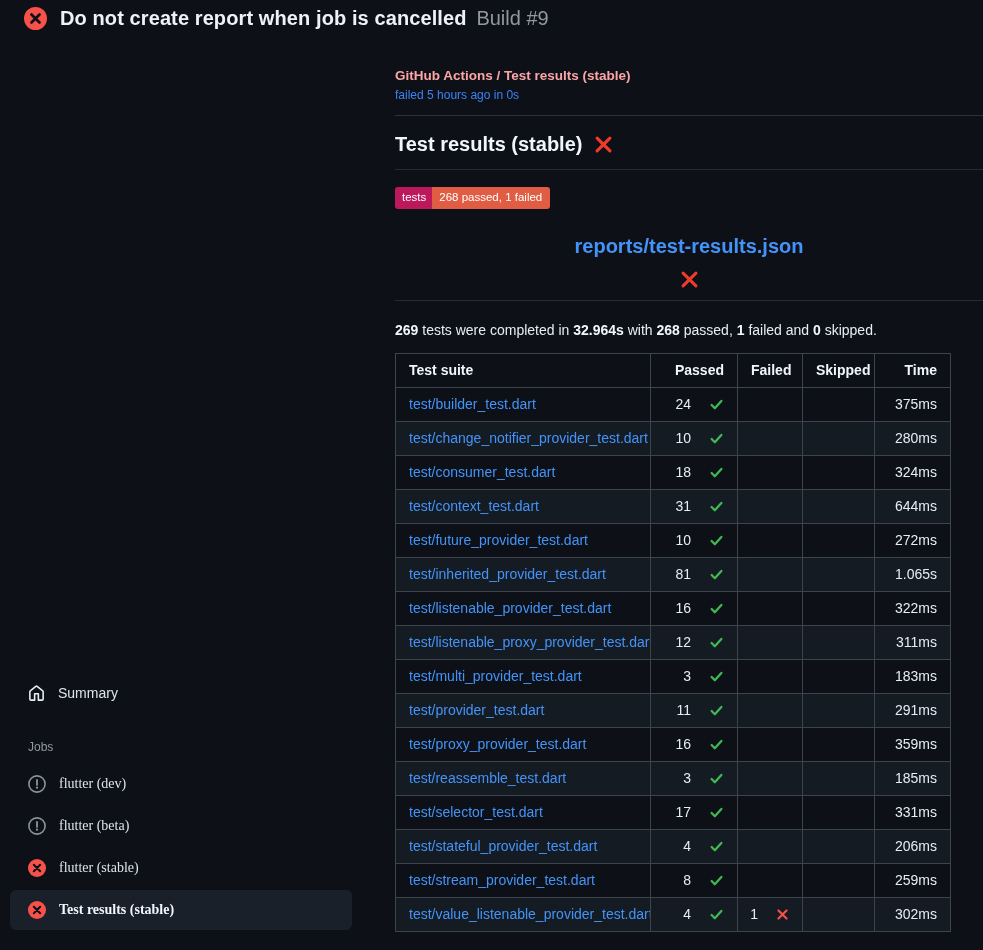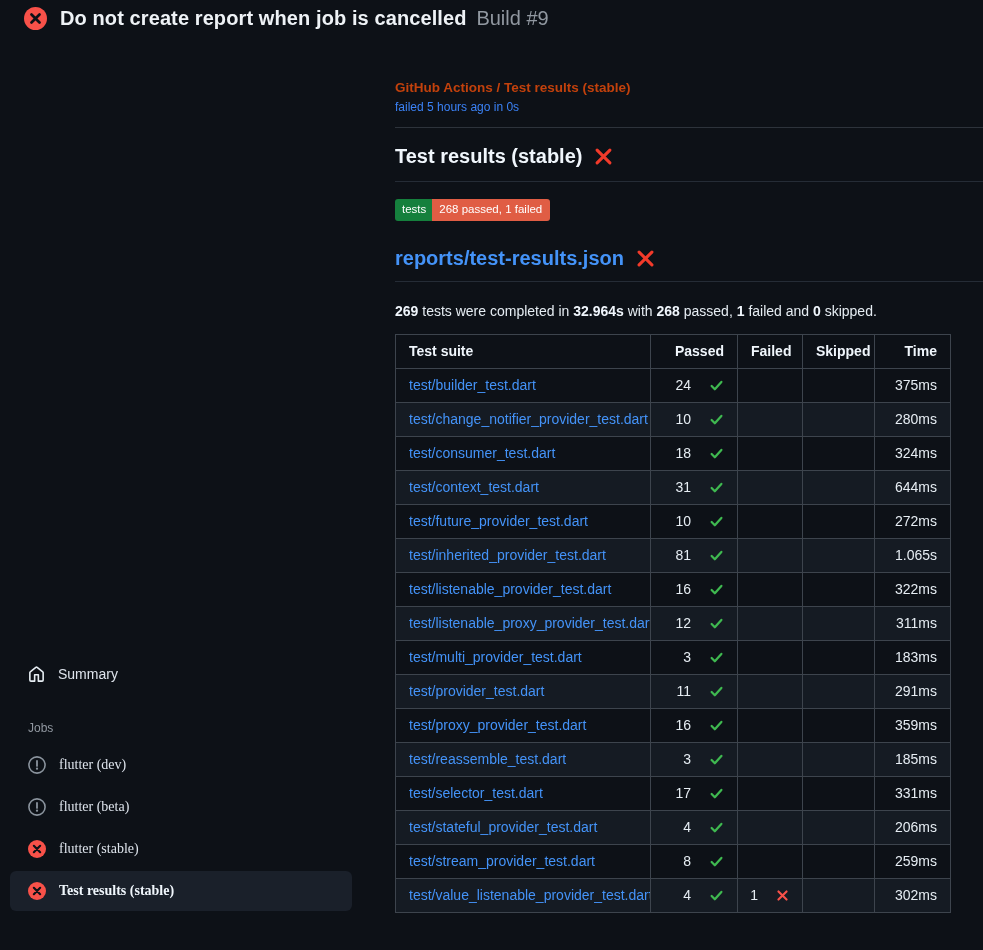--- a/index.html
+++ b/index.html
@@ -39,39 +39,40 @@
     display:flex; align-items:center; gap:13px;
     padding:11px 18px; border-radius:6px; margin-bottom:2px;
     color:#dee4ec; cursor:pointer;font-family:Liberation Serif, serif;
   }
   .job-item.selected { background:#1a202a; color:#f0f6fc; }
   .job-item.selected .lbl { font-weight:bold; }
   .job-item .lbl { font-size:14px; }
 
   
   .report-head { padding-bottom:13px; border-bottom:1px solid #2d333b; }
-  .breadcrumb { font-size:13.5px; font-weight:bold; color:#c2410c;margin-top:12px; }
+  .breadcrumb { font-size:13.5px; font-weight:bold; color:#fca5a5; }
   .status-line { font-size:12px; color:#3b82f6; margin-top:5px; }
 
   h1.section-title {
     display:flex; align-items:center; gap:12px;
     margin-top:17px; padding-bottom:13px;
     font-size:20px; font-weight:bold; color:#f0f6fc;
     border-bottom:1px solid #252c36;
   }
   .badge { display:inline-flex; margin-top:17px; border-radius:3px; overflow:hidden;
            font-size:11.5px; line-height:1; }
-  .badge .badge-label { background:#15803d; color:#ffffff; padding:5px 6px 5px 7px; }
+  .badge .badge-label { background:#be185d; color:#ffffff; padding:5px 6px 5px 7px; }
   .badge .badge-value { background:#e05d44; color:#ffffff; padding:5px 8px 5px 7px; }
 
   h2.report-title {
     display:flex; align-items:center; gap:12px;
     margin-top:26px; padding-bottom:11px;
     font-size:20px; font-weight:bold;
     border-bottom:1px solid #252c36;
+    flex-direction:column;
   }
   h2.report-title a { color:#4493f8; text-decoration:none; cursor:pointer; }
 
   p.summary-line { margin-top:21px; font-size:14px; color:#e6edf3; }
   p.summary-line b { color:#f0f6fc; }
 
   
   table.results {
     margin-top:15px; border-collapse:collapse; table-layout:fixed;
     width:555px; font-size:14px;

